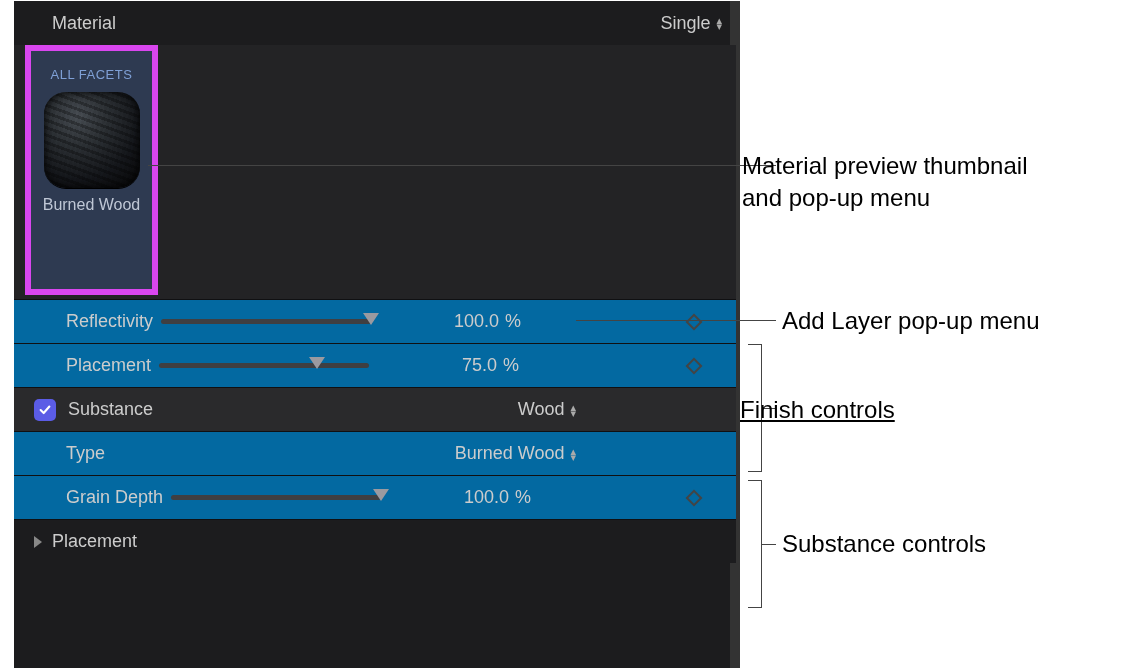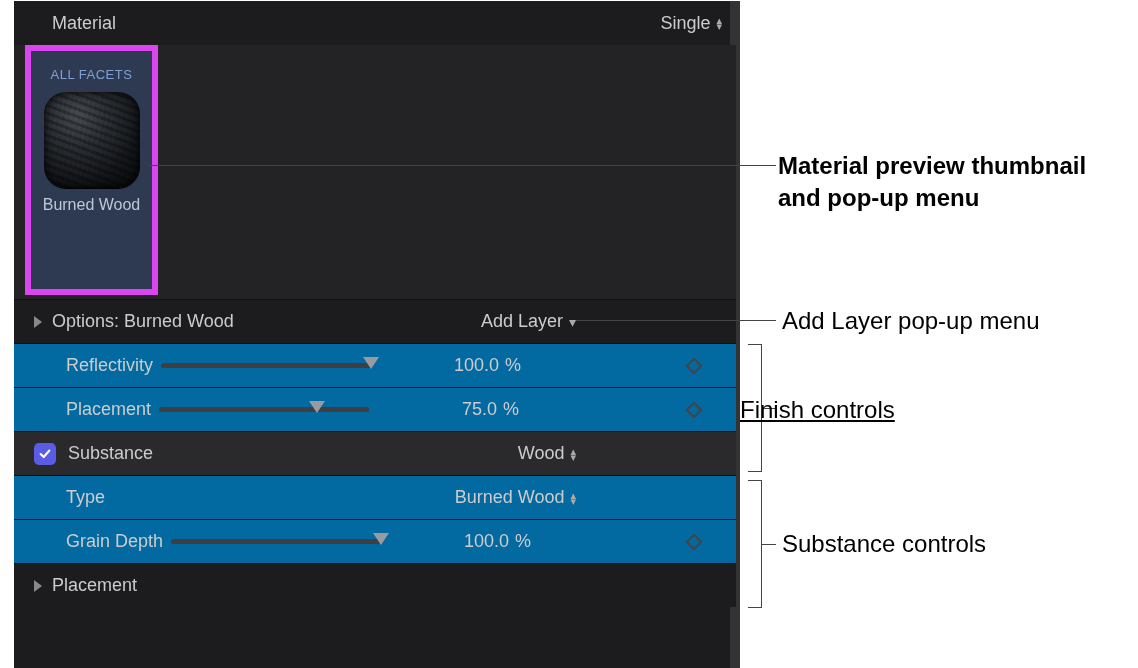--- a/index.html
+++ b/index.html
@@ -227,29 +227,20 @@
   </div>
 
   <div class="facets-area">
     <div class="facet-card">
       <div class="facet-tab">ALL FACETS</div>
       <div class="thumb"></div>
       <div class="facet-name">Burned Wood</div>
     </div>
   </div>
 
-  <div class="row options-row">
-    <span class="tri-right"></span>
-    <span class="label">Options: Burned Wood</span>
-    <span class="spacer"></span>
-    <span class="popup">
-      <span>Add Layer</span>
-      <span class="chev-down">▾</span>
-    </span>
-  </div>
 
 
   <div class="row sub">
     <span class="label">Reflectivity</span>
     <div class="slider-track">
       <div class="slider-thumb" style="left:100%"></div>
     </div>
     <span class="value-pct">100.0</span>
     <span class="value-unit">%</span>
     <span style="width:60px"></span>
@@ -301,21 +292,21 @@
     <span class="kf-diamond"></span>
   </div>
 
   <div class="row">
     <span class="tri-right"></span>
     <span class="label">Placement</span>
   </div>
 </div>
 
 <div class="callout-line" style="left:148px; top:165px; width:628px;"></div>
-<div class="callout-label" style="left:778px; top:150px; white-space:pre-line;font-weight:bold;">Material preview thumbnail
+<div class="callout-label" style="left:742px; top:150px; white-space:pre-line;">Material preview thumbnail
 and pop-up menu</div>
 
 <div class="callout-line" style="left:576px; top:320px; width:200px;"></div>
 <div class="callout-label" style="left:782px; top:305px;">Add Layer pop-up menu</div>
 
 <div class="bracket" style="left:748px; top:344px; height:128px;"></div>
 <div class="callout-line" style="left:762px; top:408px; width:14px;"></div>
 <div class="callout-label" style="left:740px; top:394px;text-decoration:underline;">Finish controls</div>
 
 <div class="bracket" style="left:748px; top:480px; height:128px;"></div>

